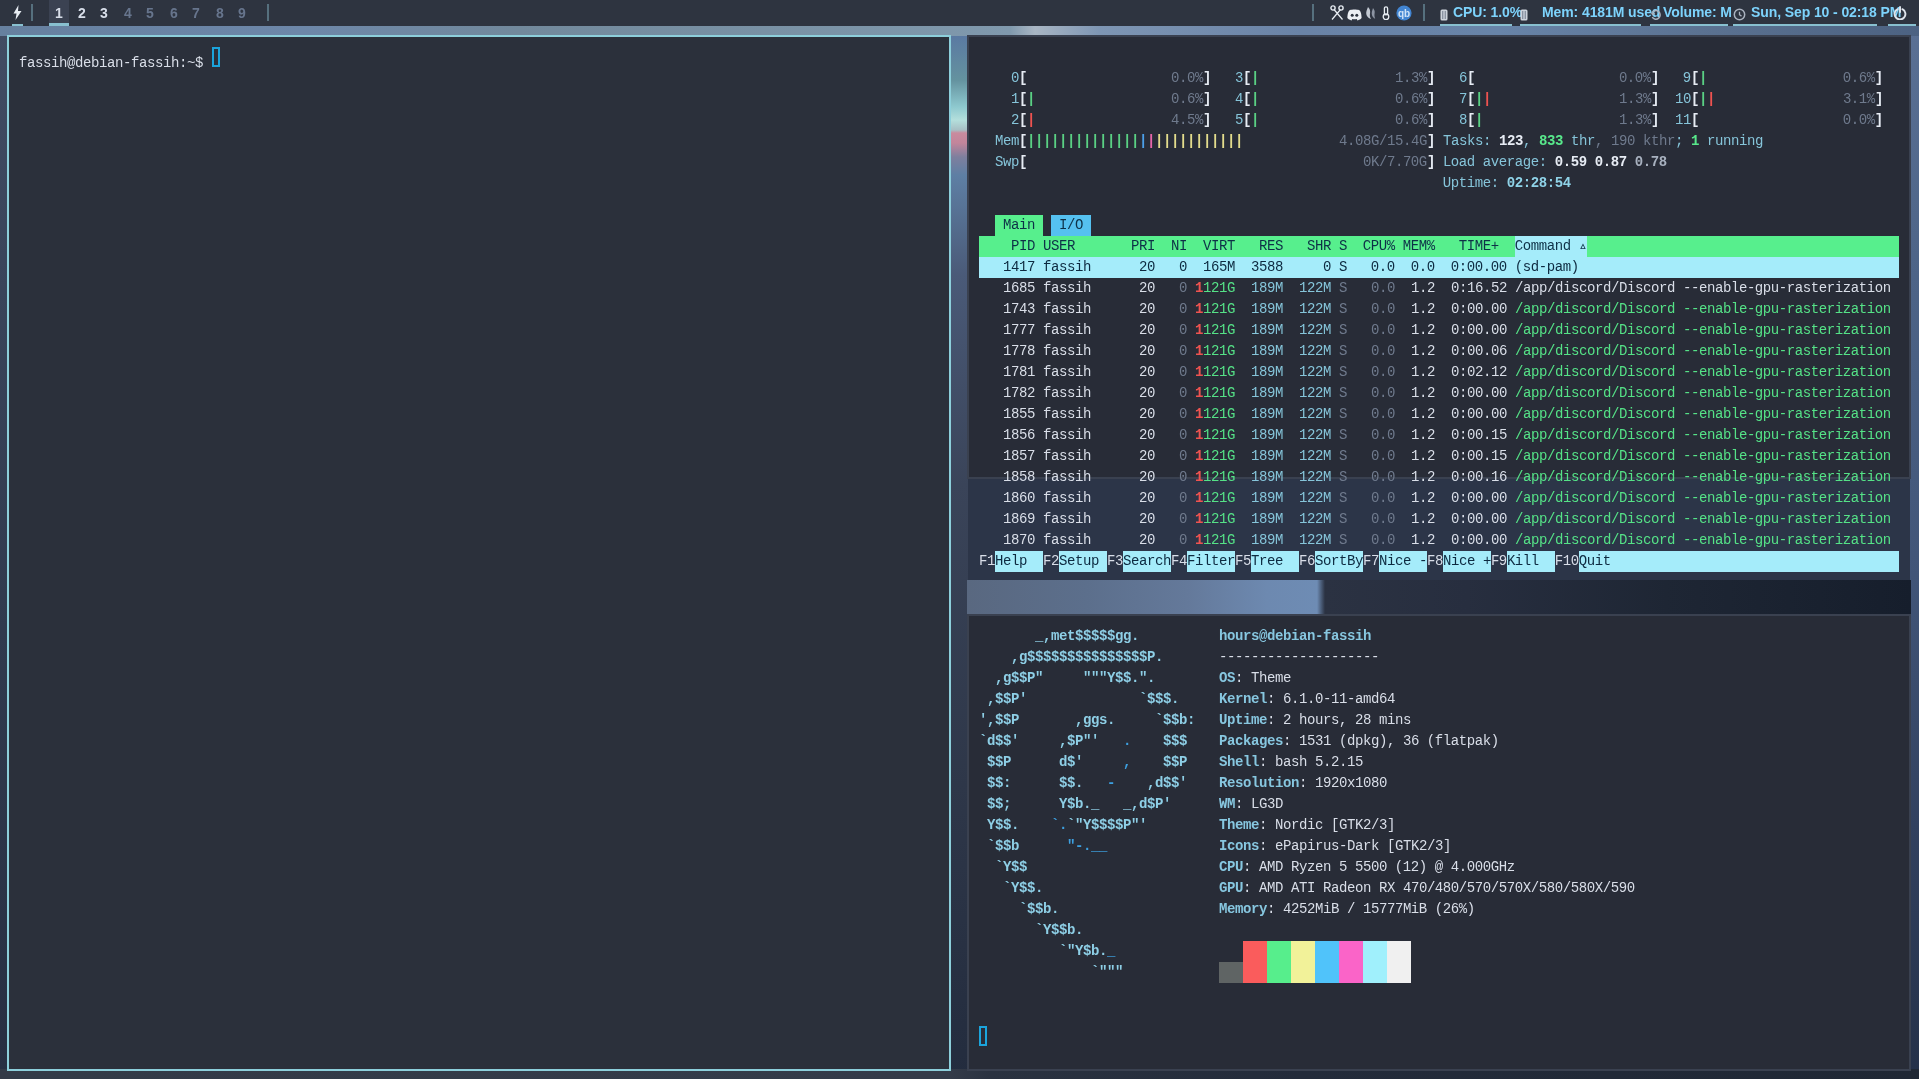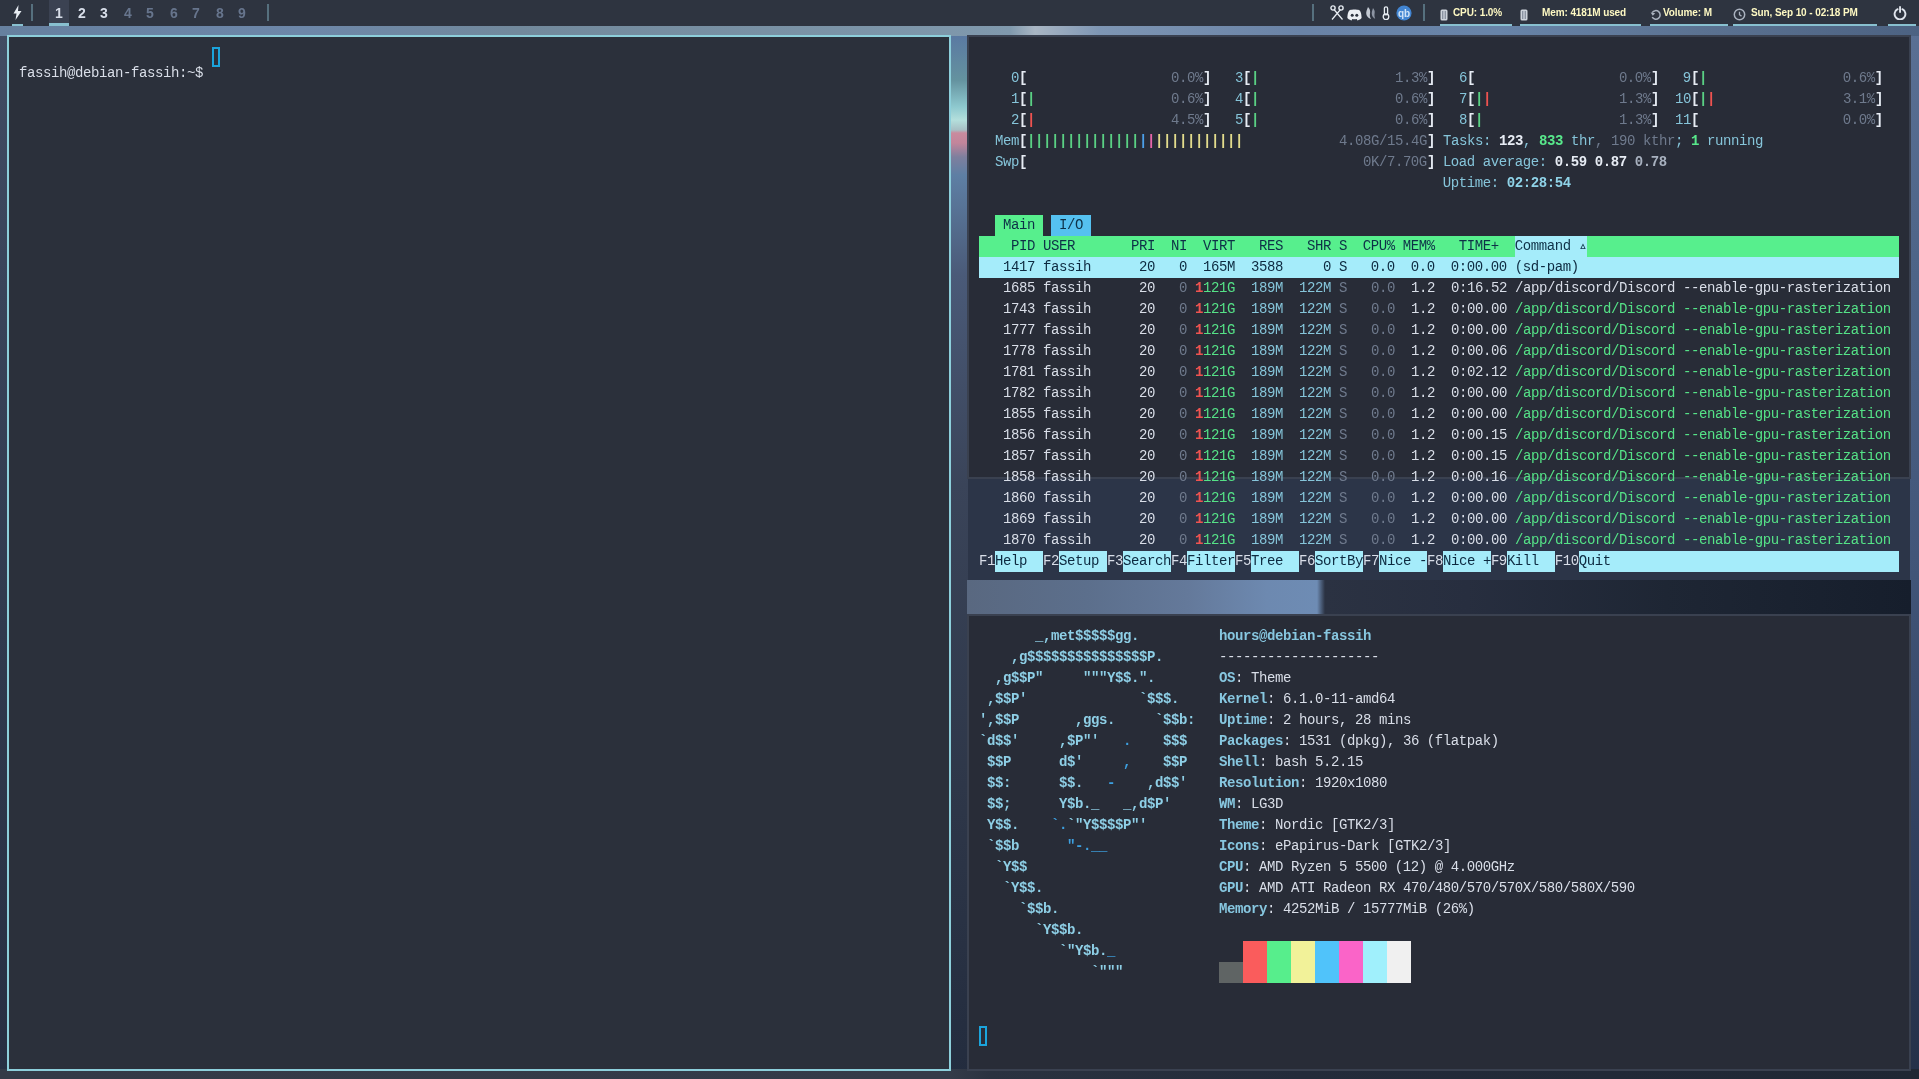--- a/index.html
+++ b/index.html
@@ -19,30 +19,30 @@
 #wp-bottom { left:0; top:1069px; width:1919px; height:10px;
   background:linear-gradient(90deg,#333a47 0,#343b49 950px,#2a3240 990px,#232b3a 1300px,#1f2734 1919px); }
 
 #bar { position:absolute; left:0; top:0; width:1919px; height:26px; background:#2e3440; }
 #bar .ws { position:absolute; top:0; height:26px; text-align:center;
   font-weight:bold; font-size:14px; color:#d8dee9; line-height:26px; }
 #bar .dim { color:#67758d; }
 #bar .sep { position:absolute; top:4px; height:17px; width:2px; background:#56707e; }
 .mod { position:absolute; top:0; height:26px; }
 .mod .ul { position:absolute; left:0; right:0; bottom:0; height:2px; background:#88c0d0; }
-.modtxt { font-weight:bold; font-size:10px; color:#fef9c3; line-height:25px; white-space:nowrap; letter-spacing:-0.1px; }
+.modtxt { font-weight:bold; font-size:14px; color:#7dd3fc; line-height:25px; white-space:nowrap; letter-spacing:-0.1px; }
 
 .term { position:absolute; }
 #term1 { left:7px; top:35px; width:944px; height:1036px; border:2px solid #8dcfdb; background:#2b303b; }
 #htopw { left:967px; top:35px; width:944px; height:444px; border:2px solid #3a4150; background:#282c37; }
 #nfw   { left:967px; top:614px; width:944px; height:457px; border:2px solid #3a4150; background:#282c37; }
 
 pre.t { position:absolute; font-family:"Liberation Mono", monospace; font-size:14px;
   line-height:21px; letter-spacing:-0.404px; white-space:pre; color:#d9dee8; }
-#term1 pre.t { left:10px; top:26px; }
+#term1 pre.t { left:10px; top:16px; }
 #htopw pre.t { left:10px; top:10px; }
 #nfw pre.t { left:10px; top:10px; }
 
 .w  { color:#d9dee8; }
 .wb { color:#e7ecf4; font-weight:bold; }
 .cy { color:#86c5da; }
 .cyb { color:#8fd3e8; font-weight:bold; }
 .gy { color:#6f7a8d; }
 .ld3 { color:#a8b1bf; font-weight:bold; }
 .gn { color:#55e287; }

